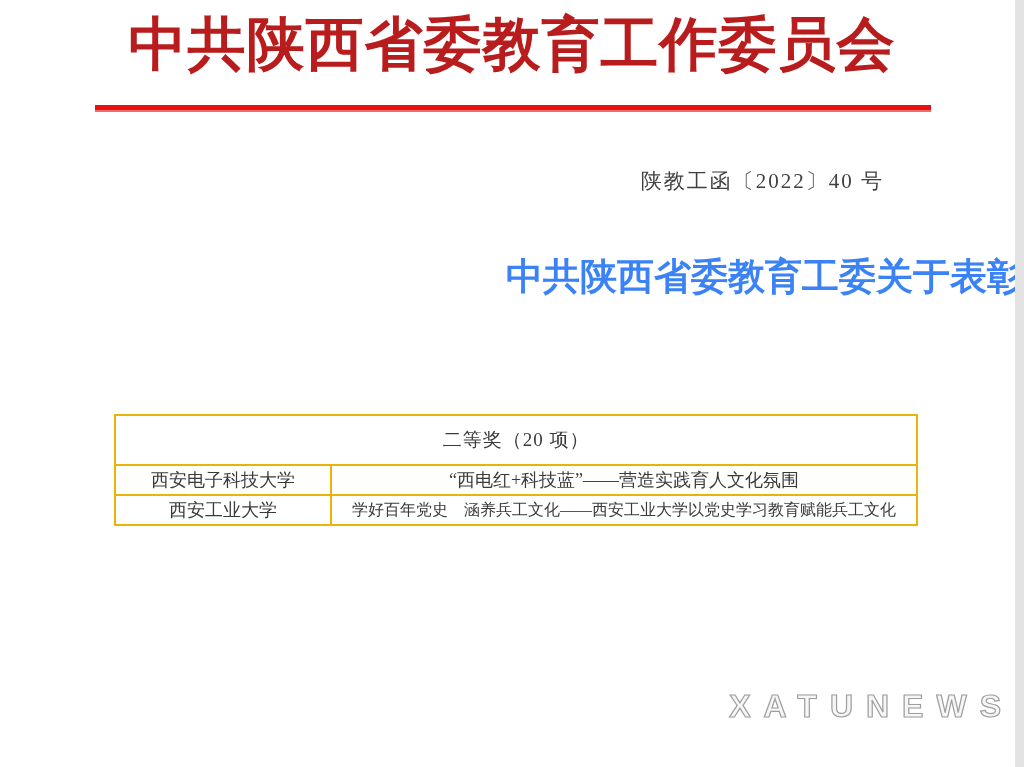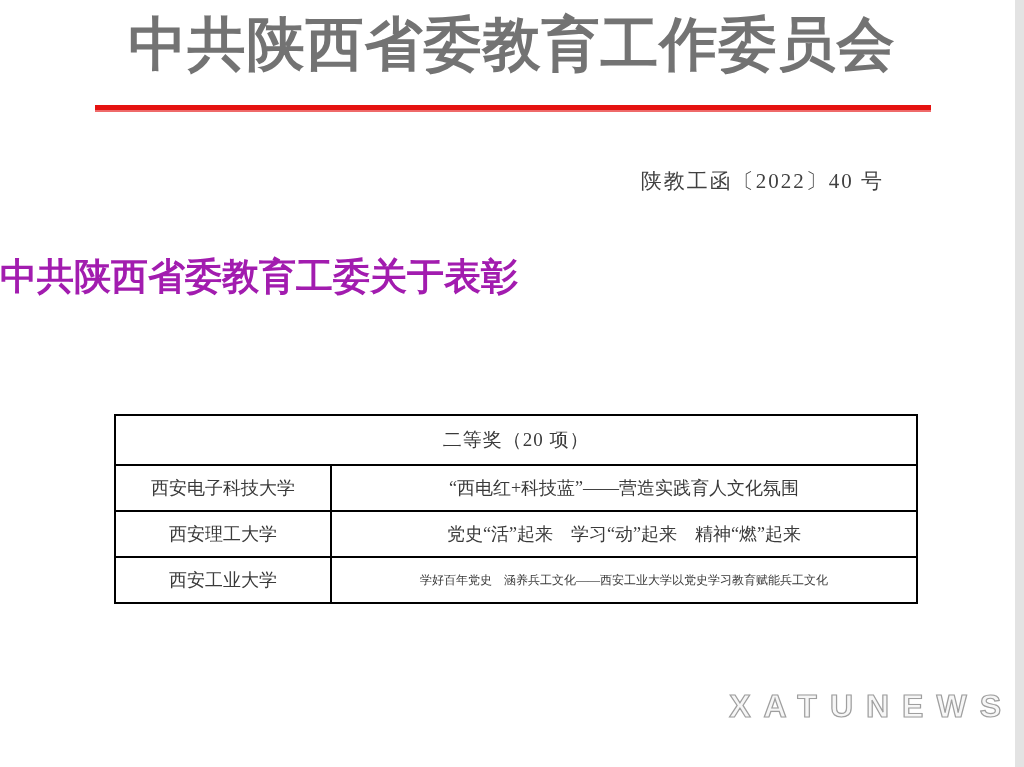--- a/index.html
+++ b/index.html
@@ -11,21 +11,21 @@
     font-family: "Liberation Serif", "DejaVu Serif", serif;
   }
 
   
   .org-header {
     position: absolute;
     top: 6px;
     left: 0;
     width: 1024px;
     text-align: center;
-    color: #737373;
+    color: #b91c1c;
     font-size: 58px;
     font-weight: bold;
     letter-spacing: 1px;
     white-space: nowrap;
   }
 
   
   .red-rule {
     position: absolute;
     top: 105px;
@@ -47,50 +47,50 @@
     letter-spacing: 2px;
     white-space: nowrap;
   }
 
   
   .doc-title {
     position: absolute;
     top: 245px;
     left: 0;
     width: 1024px;
-    text-align: left;
-    color: #a21caf;
+    text-align: right;
+    color: #3b82f6;
     font-weight: bold;
     font-size: 37px;
   }
   .doc-title .title-line { height: 64px; line-height: 64px; white-space: nowrap; }
 
   
   .awards-table {
     position: absolute;
     top: 414px;
     left: 114px;
     border-collapse: collapse;
     table-layout: fixed;
   }
   .awards-table td {
-    border: 2px solid #000000;
+    border: 2px solid #eab308;
     text-align: center;
     vertical-align: middle;
     font-size: 18px;
     color: #3a3a3a;
     white-space: nowrap;
     overflow: hidden;
     padding: 0 2px;
   }
   .awards-table td.col-univ { width: 216px; }
   .awards-table td.col-ach  { width: 586px; }
   .awards-table tr.tier-header td { height: 50px; font-size: 19px; letter-spacing: 1px; }
-  .awards-table tr.data-row td { height: 46px; }
-  .awards-table tr.data-row:last-child td.col-ach { font-size: 12px; letter-spacing: 0; }
+  .awards-table tr.data-row td { height: 30px; }
+  .awards-table tr.data-row:last-child td.col-ach { font-size: 16px; letter-spacing: 0; }
 
   
   .watermark {
     position: absolute;
     top: 692px;
     right: 10px;
     text-align: right;
     z-index: 5;
     font-family: "Liberation Sans", "DejaVu Sans", sans-serif;
     pointer-events: none;
@@ -143,24 +143,20 @@
 <table class="awards-table">
   <tbody>
     <tr class="tier-header">
       <td colspan="2">二等奖（20 项）</td>
     </tr>
     <tr class="data-row">
       <td class="col-univ">西安电子科技大学</td>
       <td class="col-ach">“西电红+科技蓝”——营造实践育人文化氛围</td>
     </tr>
     <tr class="data-row">
-      <td class="col-univ">西安理工大学</td>
-      <td class="col-ach">党史“活”起来　学习“动”起来　精神“燃”起来</td>
-    </tr>
-    <tr class="data-row">
       <td class="col-univ">西安工业大学</td>
       <td class="col-ach">学好百年党史　涵养兵工文化——西安工业大学以党史学习教育赋能兵工文化</td>
     </tr>
   </tbody>
 </table>
 
 <div class="watermark">
   <div class="wm-en">XATUNEWS</div>
 </div>
 

